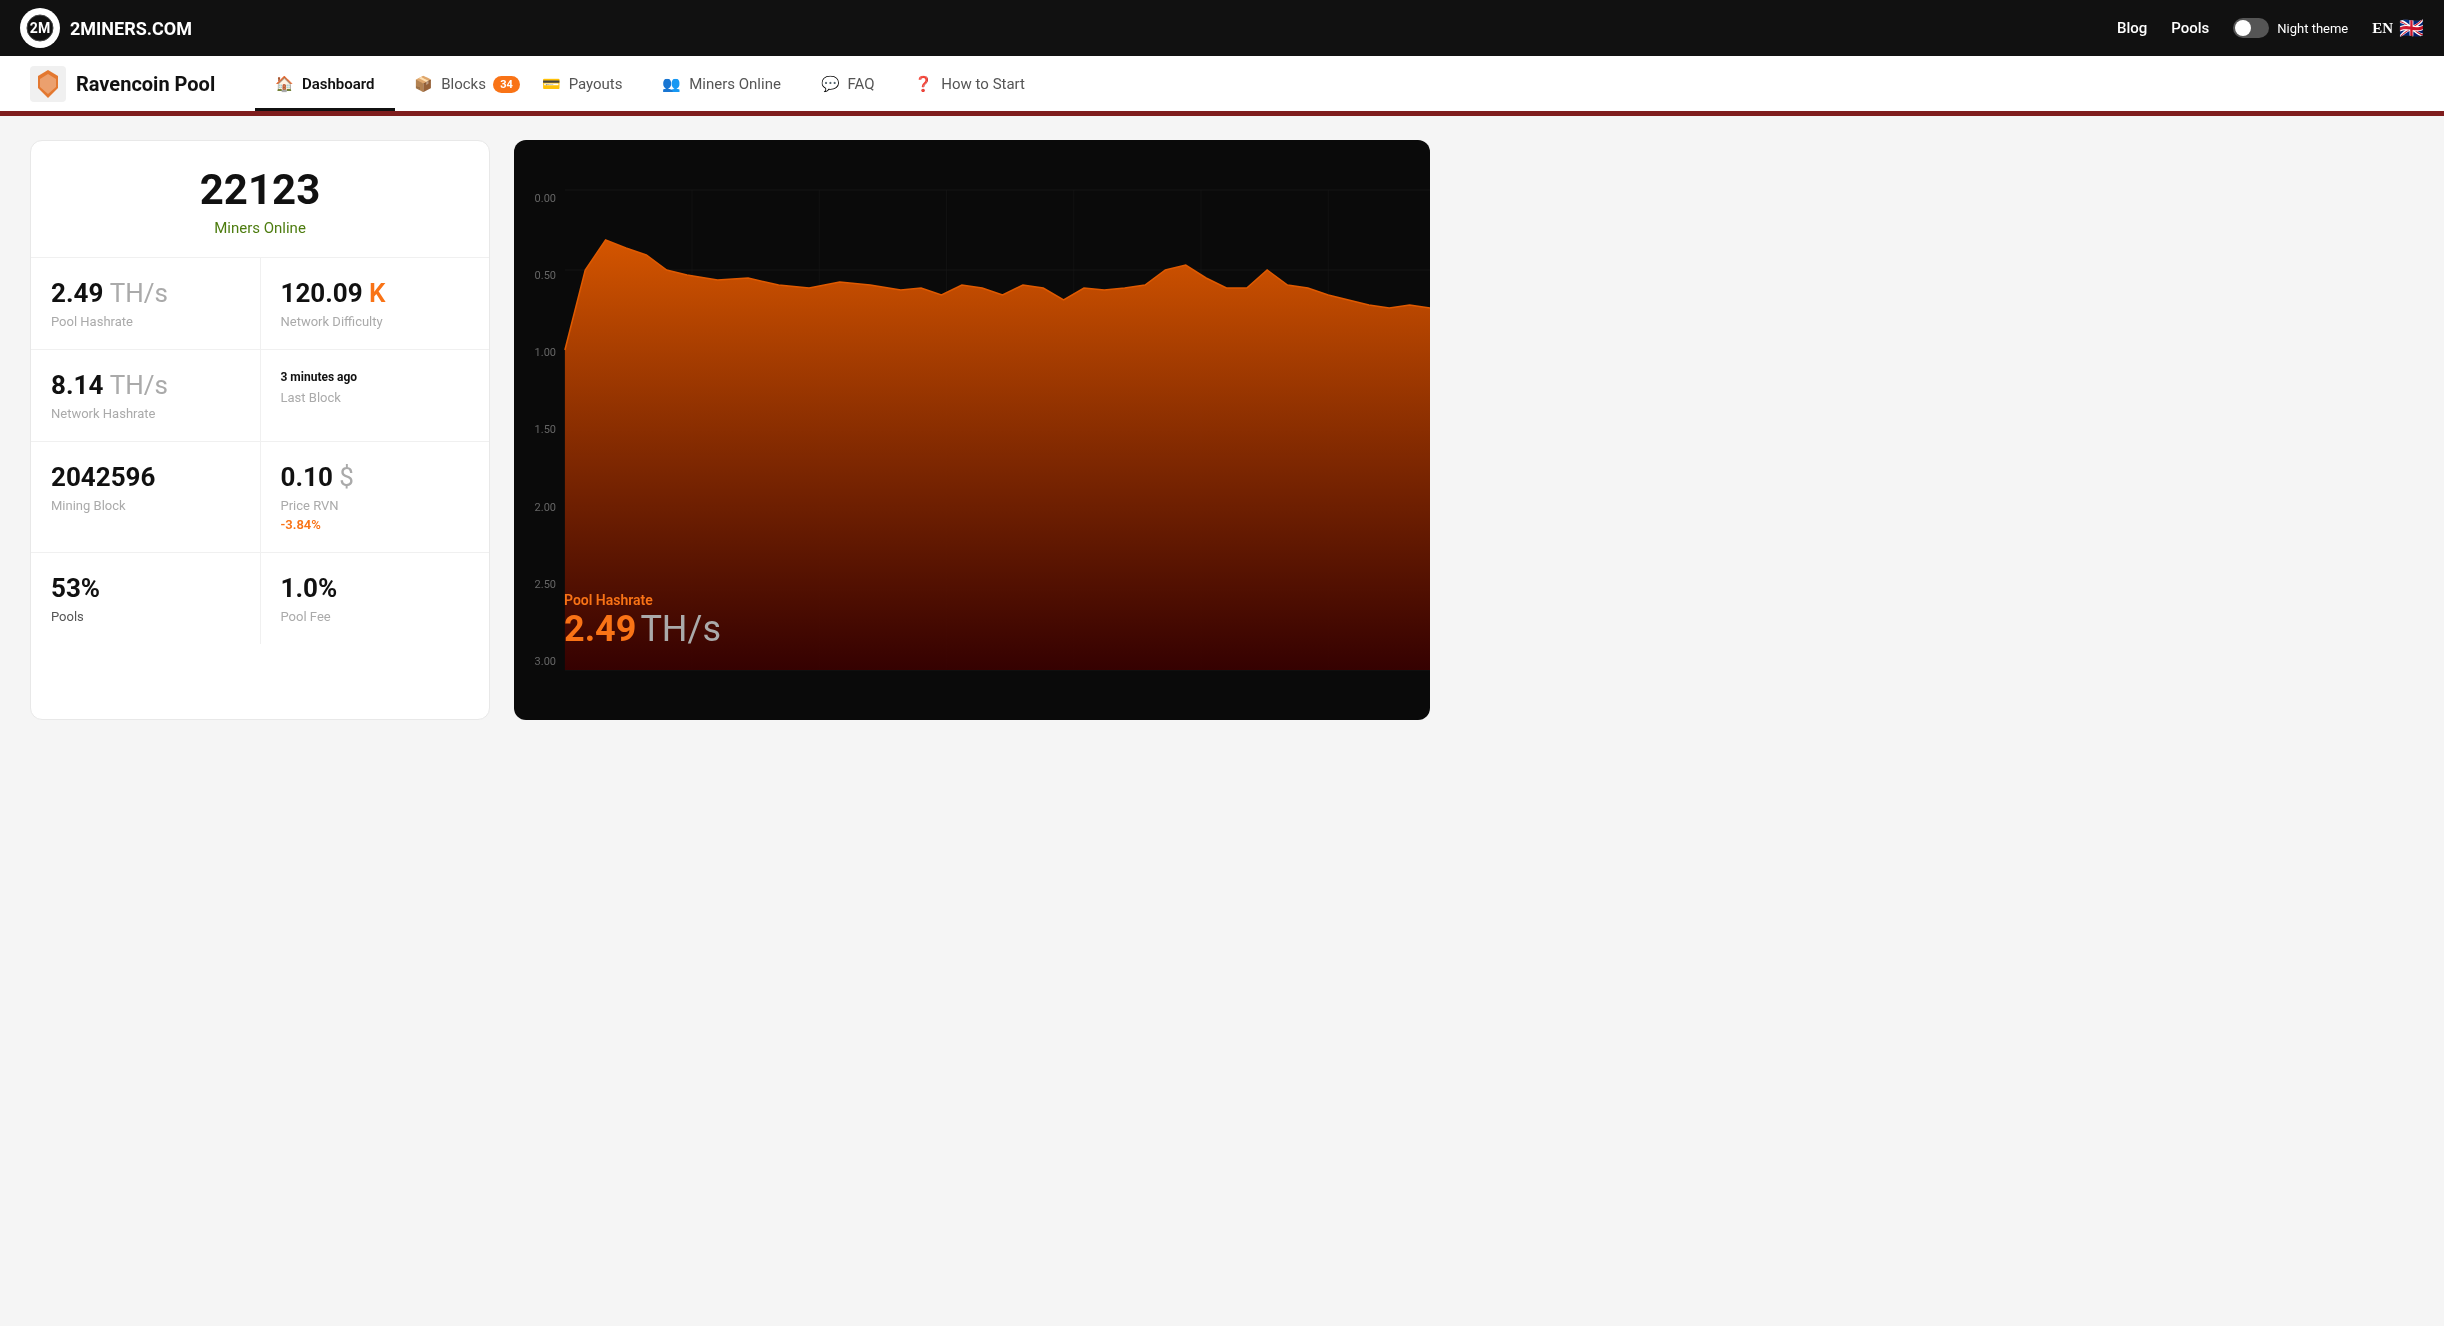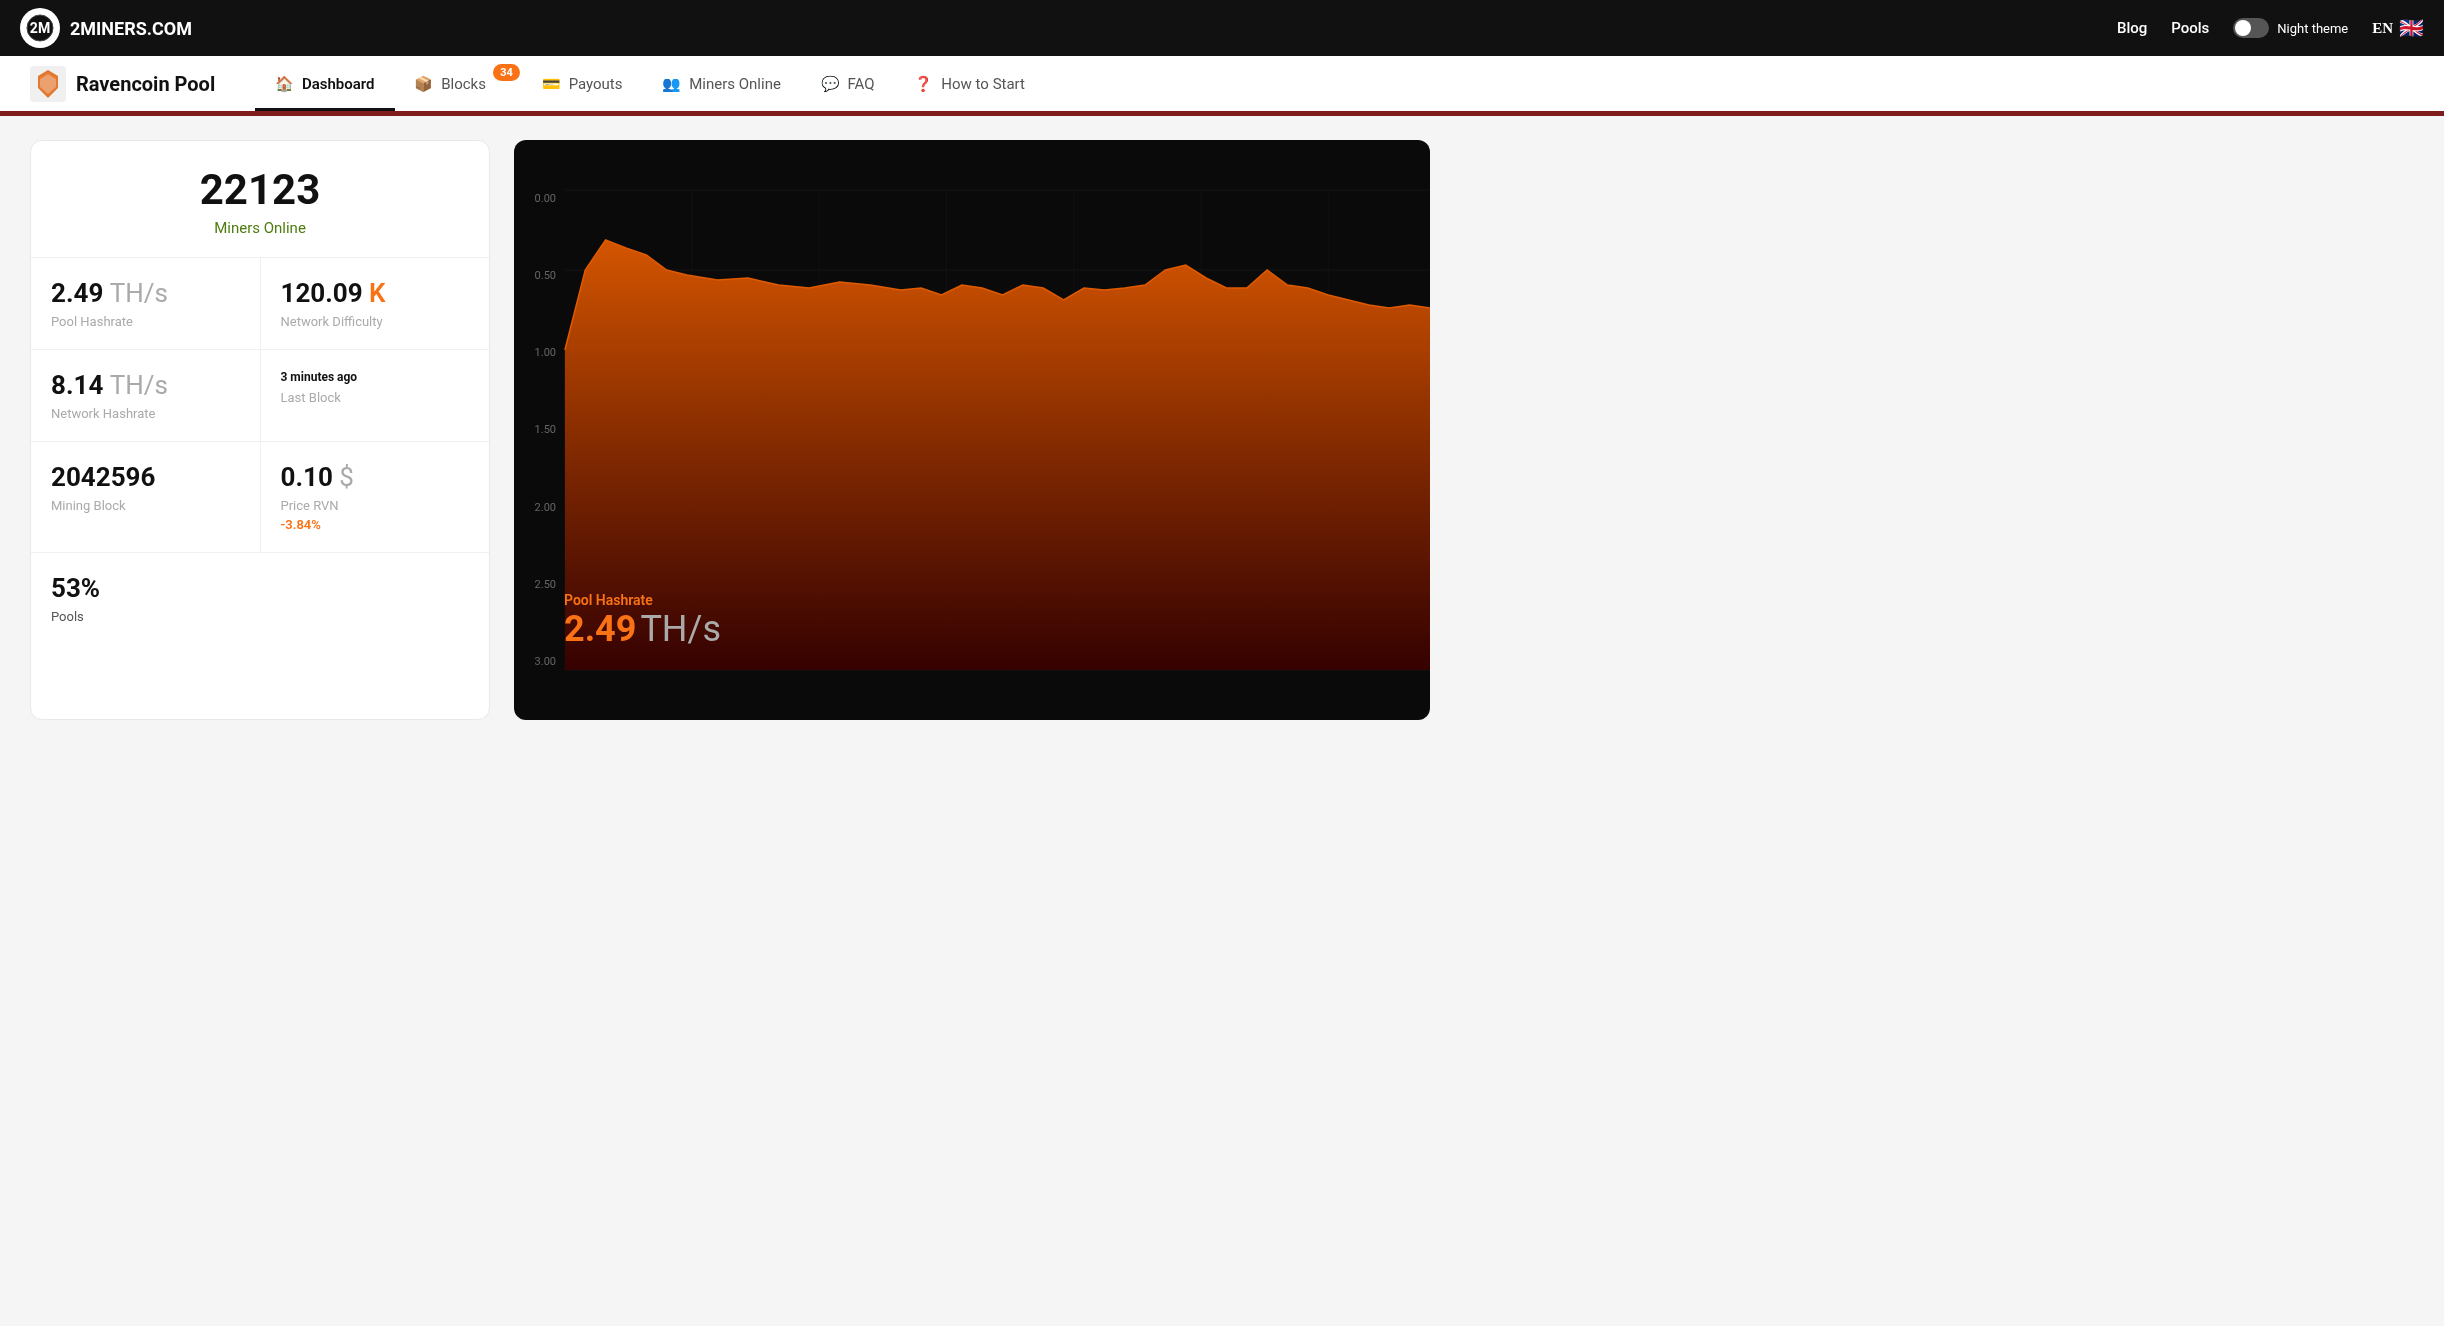--- a/index.html
+++ b/index.html
@@ -160,21 +160,21 @@
       background: #111;
     }
     .badge {
       background: #f97316;
       color: #fff;
       border-radius: 12px;
       font-size: 11px;
       font-weight: 700;
       padding: 2px 7px;
       position: absolute;
-      top: 8px;
+      top: 20px;
       right: 2px;
     }
 
     
     .main-content {
       display: flex;
       gap: 24px;
       padding: 24px 30px;
       max-width: 1460px;
     }
@@ -456,20 +456,27 @@
           </div>
           <div class="stat-change">-3.84%</div>
         </div>
       </div>
     </div>
 
     <div class="stat-row" style="border-bottom: none;">
       <div class="stat-cell">
         <div class="stat-value">53%</div>
         <div class="stat-label">Pools</div>
+      </div>
+      <div class="stat-cell">
+        <div class="stat-value">1.0%</div>
+        <div class="stat-label">
+          <span>Pool</span>
+          <span>Fee</span>
+        </div>
       </div>
     </div>
 
   </div>
 
   <div class="chart-panel">
 
     <div class="y-axis-labels">
       <div class="y-label">3.00</div>
       <div class="y-label">2.50</div>

